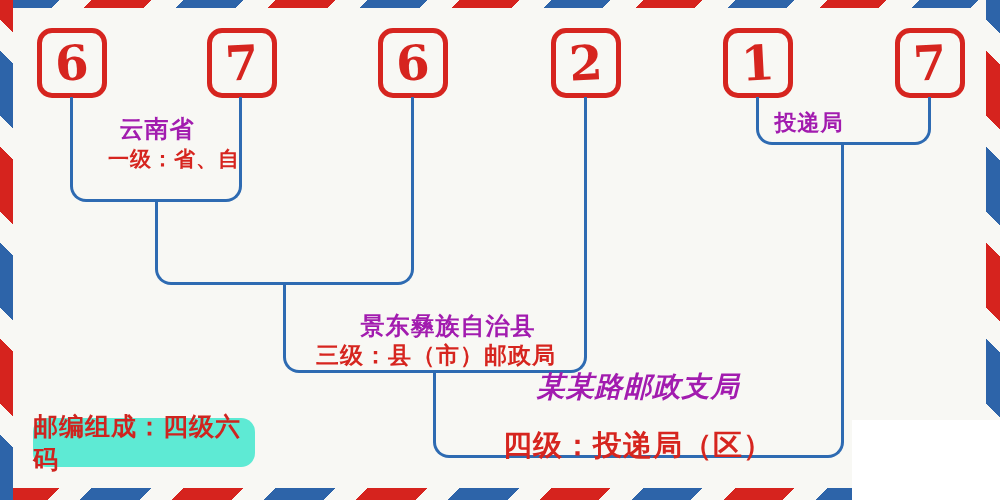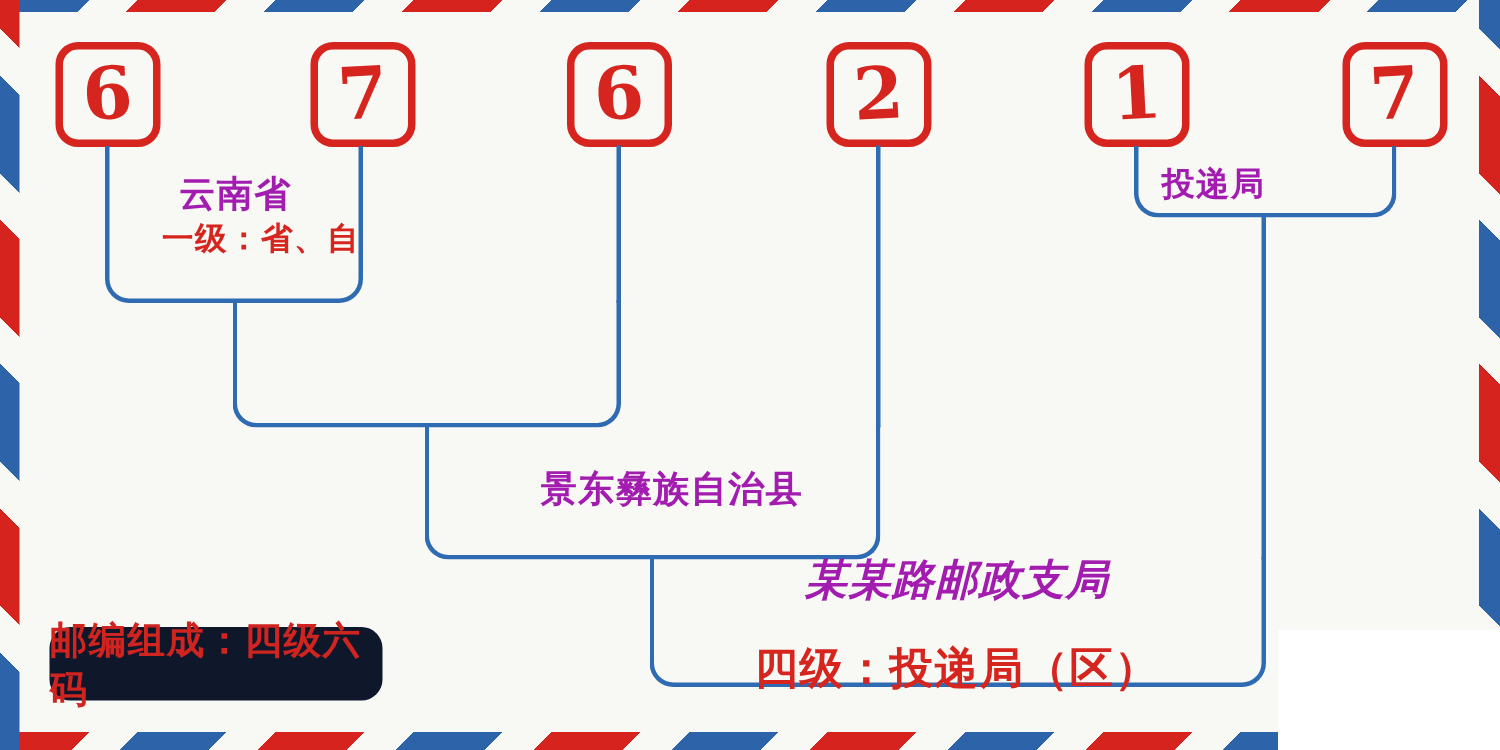--- a/index.html
+++ b/index.html
@@ -55,21 +55,21 @@
   
   .lbl{
     position:absolute;white-space:nowrap;font-weight:bold;z-index:4;
     transform:translateX(-50%);letter-spacing:1px;
   }
   .lbl-blue{color:#a21caf;}
   .lbl-red{color:#d6251f;}
   
   .badge{
     position:absolute;left:33px;top:418px;width:222px;height:49px;
-    background:#0f172a;border-radius:14px;z-index:3;
+    background:#5eead4;border-radius:14px;z-index:3;
     display:flex;align-items:center;justify-content:center;
   }
   .badge span{
     color:#cf241f;font-weight:bold;font-size:25px;letter-spacing:1px;
   }
 </style>
 </head>
 <body>
 
 <div class="canvas">
@@ -105,20 +105,21 @@
   <div class="bracket" style="left:433px;top:371px;width:411px;height:87px;"></div>
   <div class="bracket" style="left:756px;top:97px;width:175px;height:48px;"></div>
 
   <div class="vline" style="left:411px;top:97px;height:105px;"></div>
   <div class="vline" style="left:584px;top:97px;height:188px;"></div>
   <div class="vline" style="left:841px;top:143px;height:230px;"></div>
 
   <div class="lbl lbl-blue" style="left:157px;top:113px;font-size:24px;">云南省</div>
   <div class="lbl lbl-red" style="left:150px;top:145px;font-size:21px;margin-left:24px;">一级：省、自</div>
   <div class="lbl lbl-blue" style="left:436px;top:310px;font-size:24px;margin-left:12px;">景东彝族自治县</div>
+  <div class="lbl lbl-red" style="left:436px;top:340px;font-size:23px;">三级：县（市）邮政局</div>
   <div class="lbl lbl-blue" style="left:638px;top:368px;font-size:28px;font-style:italic;">某某路邮政支局</div>
   <div class="lbl lbl-red" style="left:638px;top:426px;font-size:29px;">四级：投递局（区）</div>
   <div class="lbl lbl-blue" style="left:809px;top:108px;font-size:22px;">投递局</div>
 
   <div class="badge">
     <span>邮编组成：四级六码</span>
   </div>
 
 </div>
 

